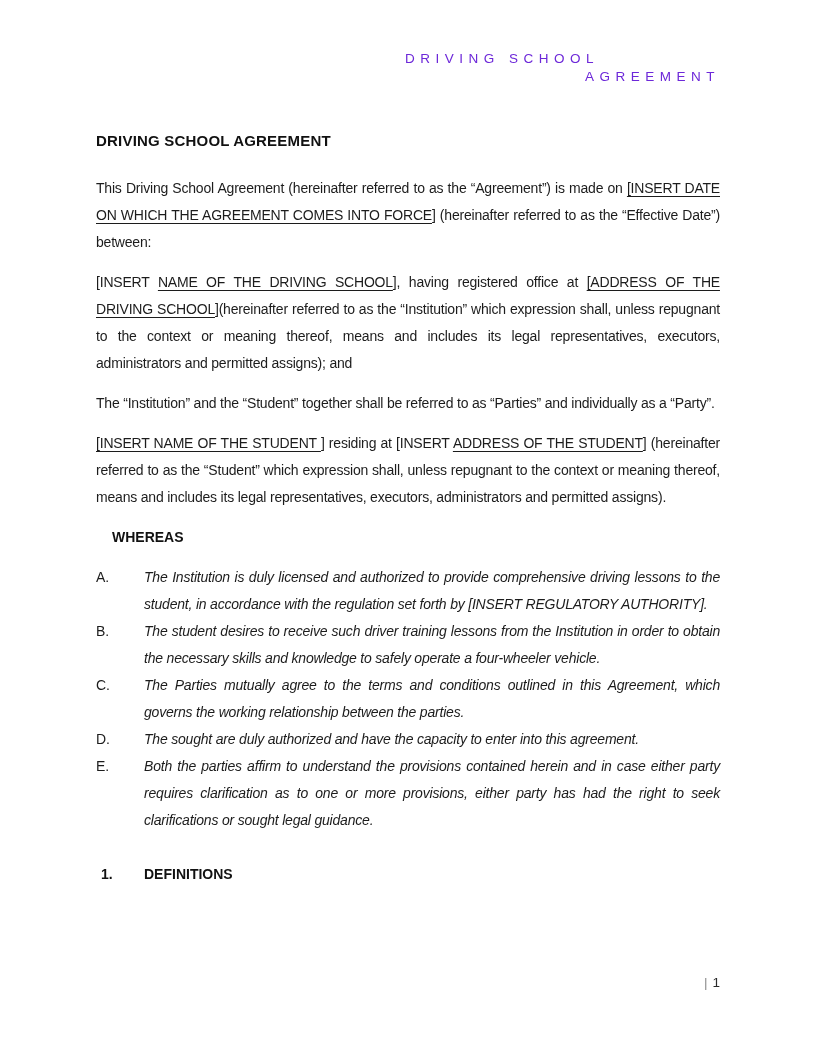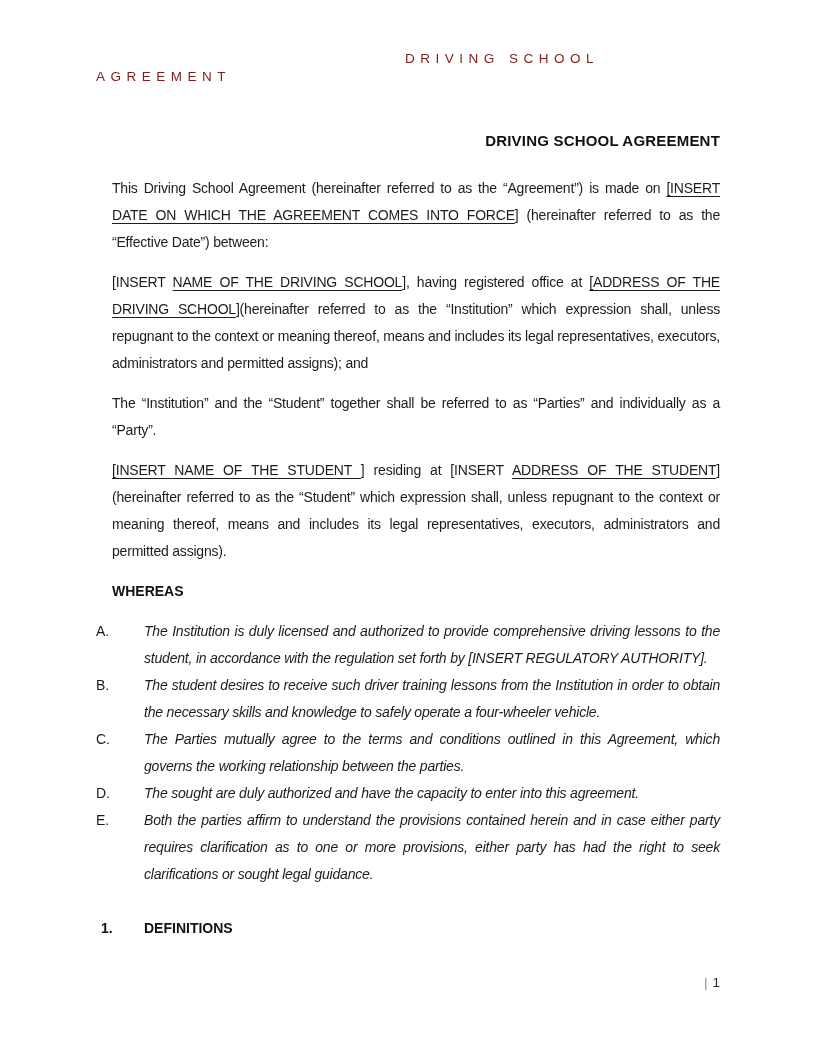--- a/index.html
+++ b/index.html
@@ -14,42 +14,42 @@
     margin: 0 auto;
   }
   .content {
     position: absolute;
     left: 96px;
     right: 96px;
     top: 50px;
   }
   
   .doc-header {
-    color: #7f1d1d;
+    color: #6d28d9;
     font-size: 13.5px;
     letter-spacing: 5.5px;
     line-height: 18px;
     margin-bottom: 47px;
     font-weight: 400;
   }
   .doc-header .line1 { margin-left: 309px; white-space: nowrap; }
-  .doc-header .line2 { margin-left: 0; white-space: nowrap; }
+  .doc-header .line2 { margin-left: 0; white-space: nowrap; text-align: right; }
 
   .title {
     margin: 0 0 26px 0;
-    text-align: right;
+    text-align: left;
     font-size: 15px;
     font-weight: 700;
     line-height: 16px;
     color: #111111;
     letter-spacing: 0.2px;
   }
 
   .para {
-    margin: 0 0 13px 16px;
+    margin: 0 0 13px 0;
     font-size: 14px;
     line-height: 27px;
     text-align: justify;
     letter-spacing: -0.2px;
   }
   .u { text-decoration: underline; text-underline-offset: 3px; text-decoration-thickness: 1px; }
 
   .whereas {
     margin: 0 0 13px 16px;
     font-size: 14px;

